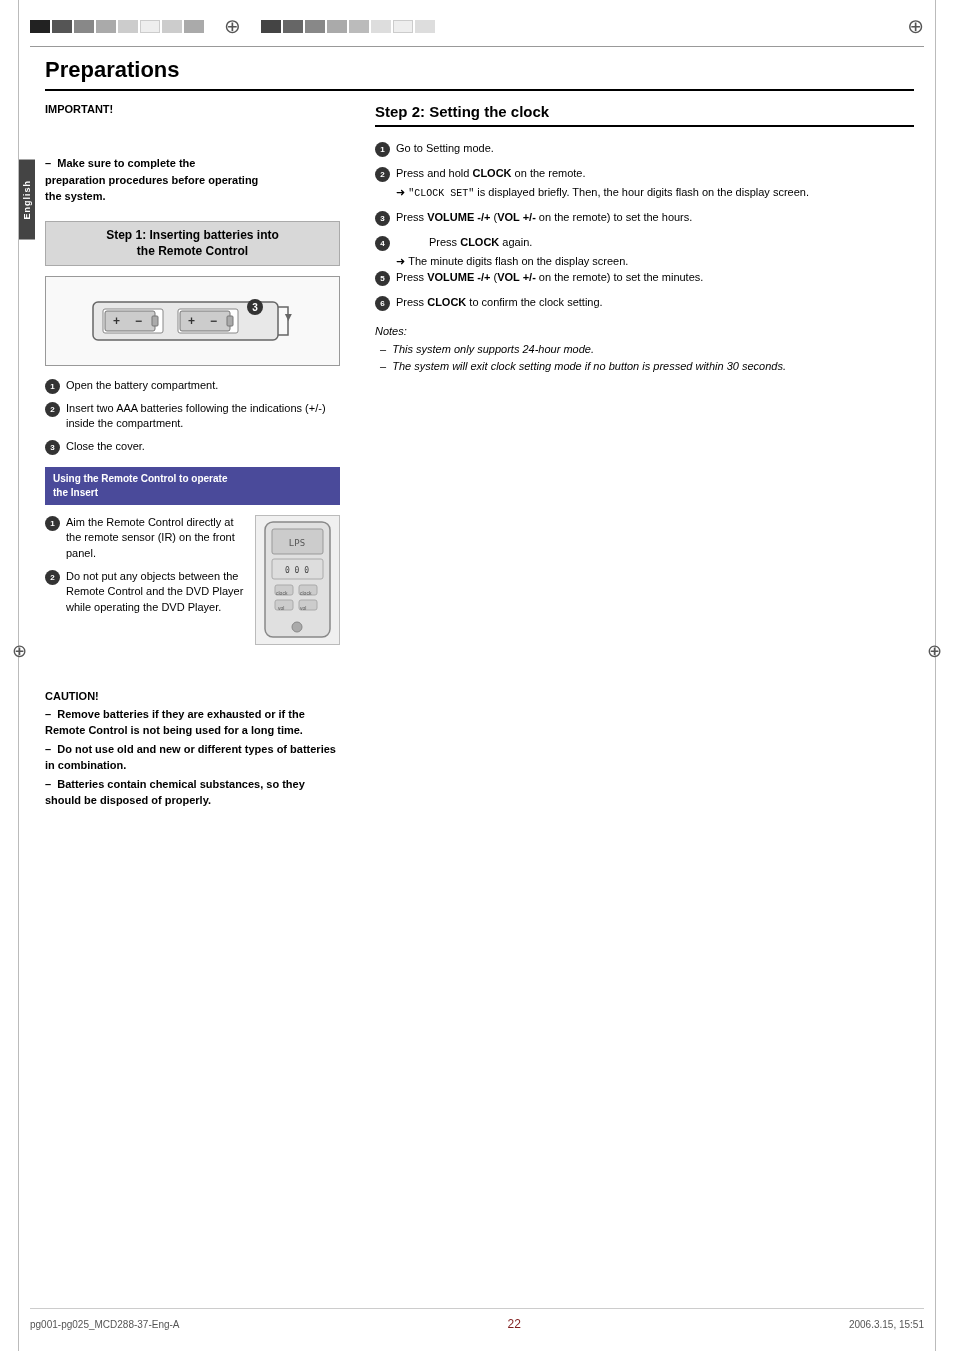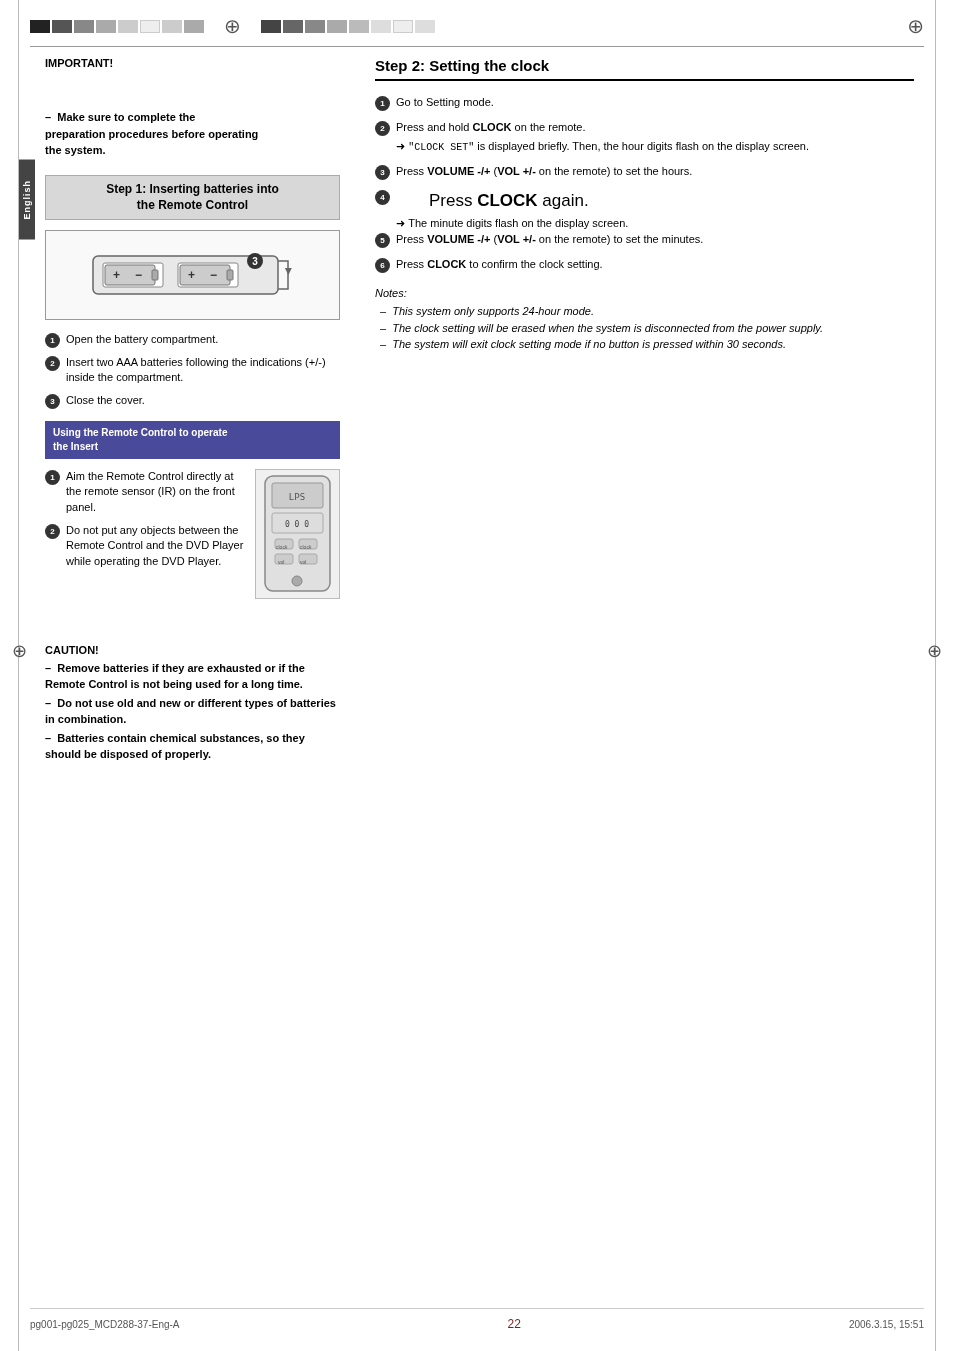--- a/index.html
+++ b/index.html
@@ -68,20 +68,21 @@
     font-size:9px; font-weight:bold;
     padding: 20px 3px;
     writing-mode: vertical-rl;
     transform: rotate(180deg);
     letter-spacing:1px;
     z-index:10;
   ">English</div>
 
   <div style="padding: 0 40px 0 45px; margin-top:10px;">
 
+    <h1 style="font-size:22px; font-weight:bold; border-bottom:2px solid #000; padding-bottom:6px; margin-bottom:12px;">Preparations</h1>
 
     <div style="display:flex; gap:35px;">
 
       <div style="flex: 0 0 295px; max-width:295px;">
 
         <div style="margin-bottom:16px;">
           <div style="font-weight:bold; font-size:11px; margin-bottom:3px;">IMPORTANT!</div>
           <div style="font-size:11px; line-height:1.5; font-weight:bold;margin-top:40px;">
             –&nbsp;&nbsp;Make sure to complete the<br>
             preparation procedures before operating<br>
@@ -209,42 +210,41 @@
             ➜&nbsp;<span style="font-family:'Courier New',monospace; font-size:10px;">"CLOCK SET"</span> is displayed briefly. Then, the hour digits flash on the display screen.
           </div>
 
           <div style="display:flex; align-items:flex-start; gap:6px; margin-bottom:9px;">
             <div style="width:15px; height:15px; border-radius:50%; background:#333; color:#fff; font-size:8px; font-weight:bold; display:flex; align-items:center; justify-content:center; flex-shrink:0; margin-top:1px;">3</div>
             <div style="font-size:11px; line-height:1.4;">Press <strong>VOLUME -/+</strong> (<strong>VOL +/-</strong> on the remote) to set the hours.</div>
           </div>
 
           <div style="display:flex; align-items:flex-start; gap:6px; margin-bottom:3px;">
             <div style="width:15px; height:15px; border-radius:50%; background:#333; color:#fff; font-size:8px; font-weight:bold; display:flex; align-items:center; justify-content:center; flex-shrink:0; margin-top:1px;">4</div>
-            <div style="font-size:17px; line-height:1.4;padding-left:33px;">Press <strong>CLOCK</strong> again.</div>
+            <div style="font-size:11px; line-height:1.4;padding-left:33px;">Press <strong>CLOCK</strong> again.</div>
           </div>
           <div style="margin-left:21px; margin-bottom:1px; font-size:11px; line-height:1.4;">
             ➜&nbsp;The minute digits flash on the display screen.
           </div>
 
           <div style="display:flex; align-items:flex-start; gap:6px; margin-bottom:9px;">
             <div style="width:15px; height:15px; border-radius:50%; background:#333; color:#fff; font-size:8px; font-weight:bold; display:flex; align-items:center; justify-content:center; flex-shrink:0; margin-top:1px;">5</div>
             <div style="font-size:11px; line-height:1.4;">Press <strong>VOLUME -/+</strong> (<strong>VOL +/-</strong> on the remote) to set the minutes.</div>
           </div>
 
           <div style="display:flex; align-items:flex-start; gap:6px; margin-bottom:14px;">
             <div style="width:15px; height:15px; border-radius:50%; background:#333; color:#fff; font-size:8px; font-weight:bold; display:flex; align-items:center; justify-content:center; flex-shrink:0; margin-top:1px;">6</div>
             <div style="font-size:11px; line-height:1.4;">Press <strong>CLOCK</strong> to confirm the clock setting.</div>
           </div>
 
         </div>
 
         <div style="margin-top:5px;">
           <div style="font-style:italic; font-size:11px; margin-bottom:4px;">Notes:</div>
           <div style="font-style:italic; font-size:11px; line-height:1.5; padding-left:5px;">–&nbsp;&nbsp;This system only supports 24-hour mode.</div>
-          <div style="font-style:italic; font-size:11px; line-height:1.5; padding-left:5px;">–&nbsp;&nbsp;The clock setting will be erased when the system is disconnected from the power supply.</div>
           <div style="font-style:italic; font-size:11px; line-height:1.5; padding-left:5px;">–&nbsp;&nbsp;The system will exit clock setting mode if no button is pressed within 30 seconds.</div>
         </div>
 
       </div>
 
     </div>
 
   </div>
 
   <div style="position:absolute; left:12px; top:640px; font-size:18px; color:#555;">⊕</div>

